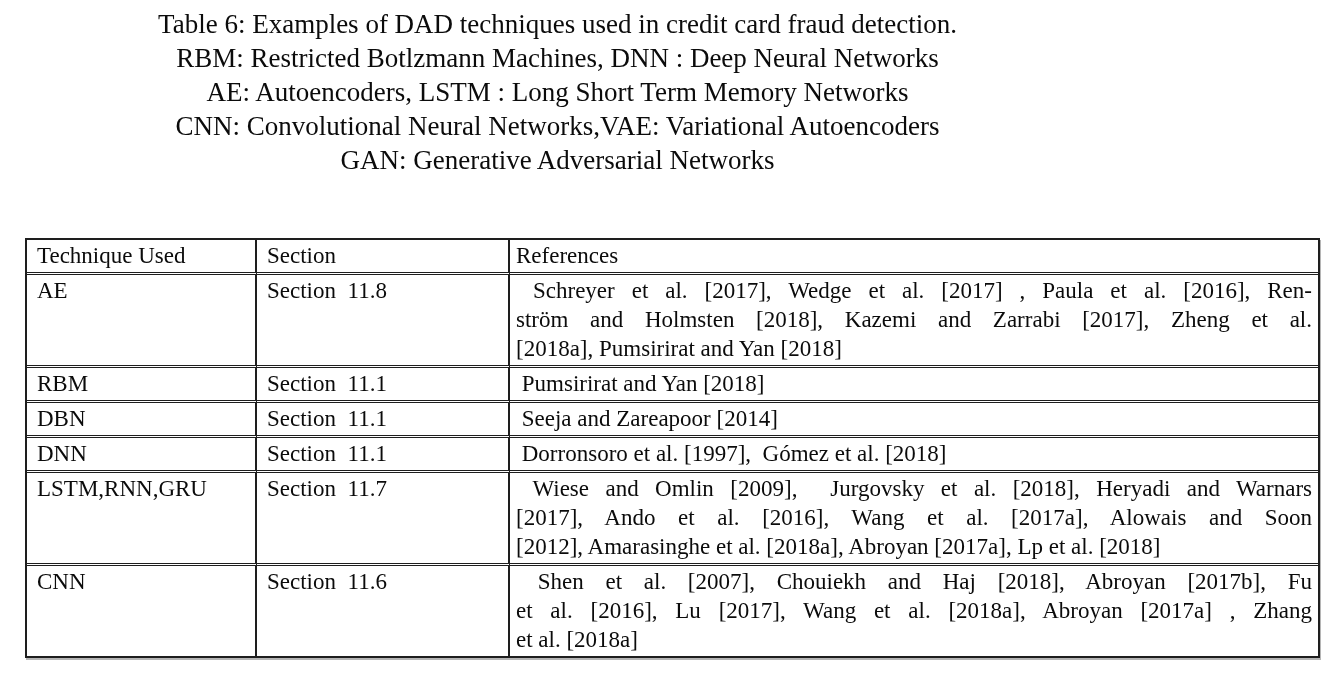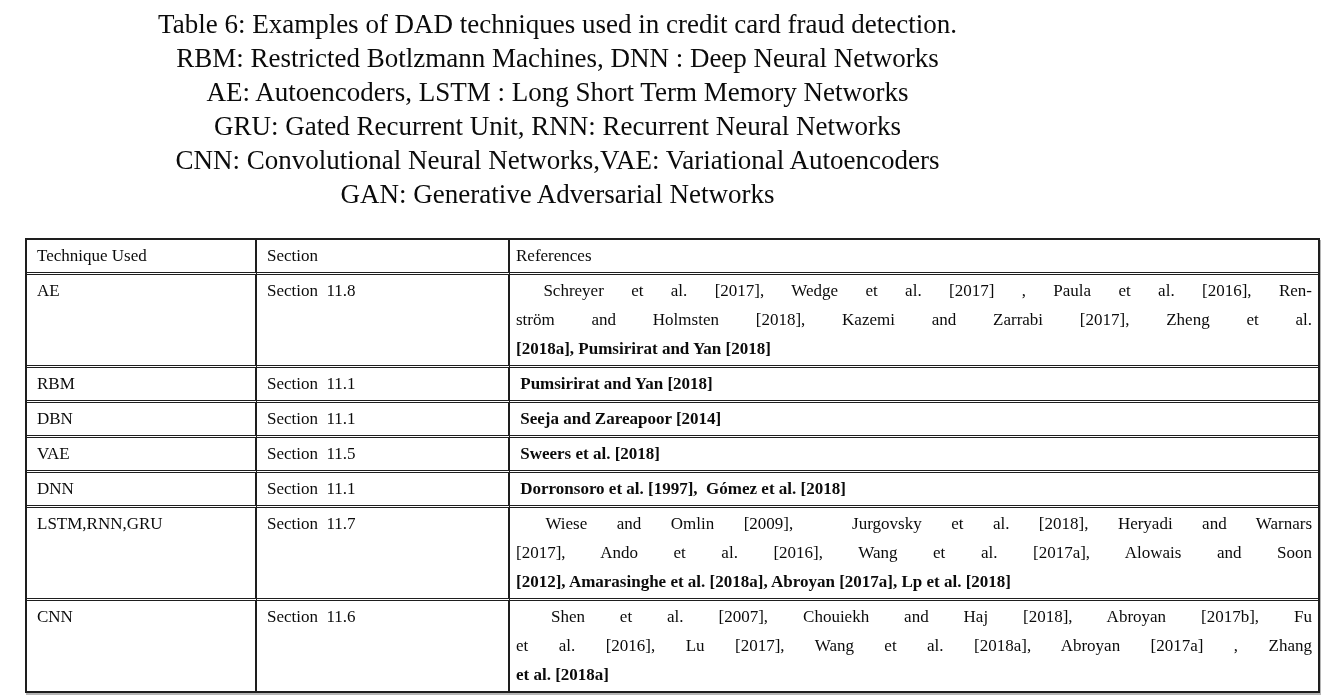--- a/index.html
+++ b/index.html
@@ -36,51 +36,50 @@
     border-spacing: 0;
     table-layout: fixed;
     border: 2px solid #1e1e1e;
     box-shadow: 1px 2px 0 rgba(120,120,120,0.55);
     background: #ffffff;
   }
   col.c-technique { width: 230px; }
   col.c-section   { width: 253px; }
   col.c-refs      { width: 808px; }
   .dad-table th, .dad-table td {
-    font-size: 17px;
+    font-size: 23px;
     font-weight: normal;
     vertical-align: top;
     text-align: left;
     line-height: 29px;
     padding: 1px 6px 2px 10px;
     border-right: 2px solid #1e1e1e;
     border-bottom: 3px double #1e1e1e;
     overflow: hidden;
   }
   .dad-table th:last-child, .dad-table td:last-child { border-right: none; }
   .dad-table tr:last-child td { border-bottom: none; }
   td.col-section, th.col-section { white-space: pre; }
   th.col-refs, td.col-refs { padding-left: 6px; }
   .ref-line {
     white-space: pre-wrap;
     text-align: justify;
     text-align-last: justify;
   }
-  .ref-line:last-child { text-align-last: left; font-weight: bold; }
+  .ref-line:last-child { text-align-last: left; }
 </style>
 </head>
 <body>
 
 <div class="page">
 
   <div class="caption">
     <div class="caption-line">Table 6: Examples of DAD techniques used in credit card fraud detection.</div>
     <div class="caption-line">RBM: Restricted Botlzmann Machines, DNN : Deep Neural Networks</div>
     <div class="caption-line">AE: Autoencoders, LSTM : Long Short Term Memory Networks</div>
-    <div class="caption-line">GRU: Gated Recurrent Unit, RNN: Recurrent Neural Networks</div>
     <div class="caption-line">CNN: Convolutional Neural Networks,VAE: Variational Autoencoders</div>
     <div class="caption-line">GAN: Generative Adversarial Networks</div>
   </div>
 
   <table class="dad-table">
     <colgroup>
       <col class="c-technique">
       <col class="c-section">
       <col class="c-refs">
     </colgroup>
@@ -111,27 +110,20 @@
     </tr>
 
     <tr>
       <td class="col-technique">DBN</td>
       <td class="col-section">Section  11.1</td>
       <td class="col-refs">
             <div class="ref-line"> Seeja and Zareapoor [2014]</div>
           </td>
     </tr>
 
-    <tr>
-      <td class="col-technique">VAE</td>
-      <td class="col-section">Section  11.5</td>
-      <td class="col-refs">
-            <div class="ref-line"> Sweers et al. [2018]</div>
-          </td>
-    </tr>
 
 
     <tr>
       <td class="col-technique">DNN</td>
       <td class="col-section">Section  11.1</td>
       <td class="col-refs">
             <div class="ref-line"> Dorronsoro et al. [1997],  Gómez et al. [2018]</div>
           </td>
     </tr>
 

